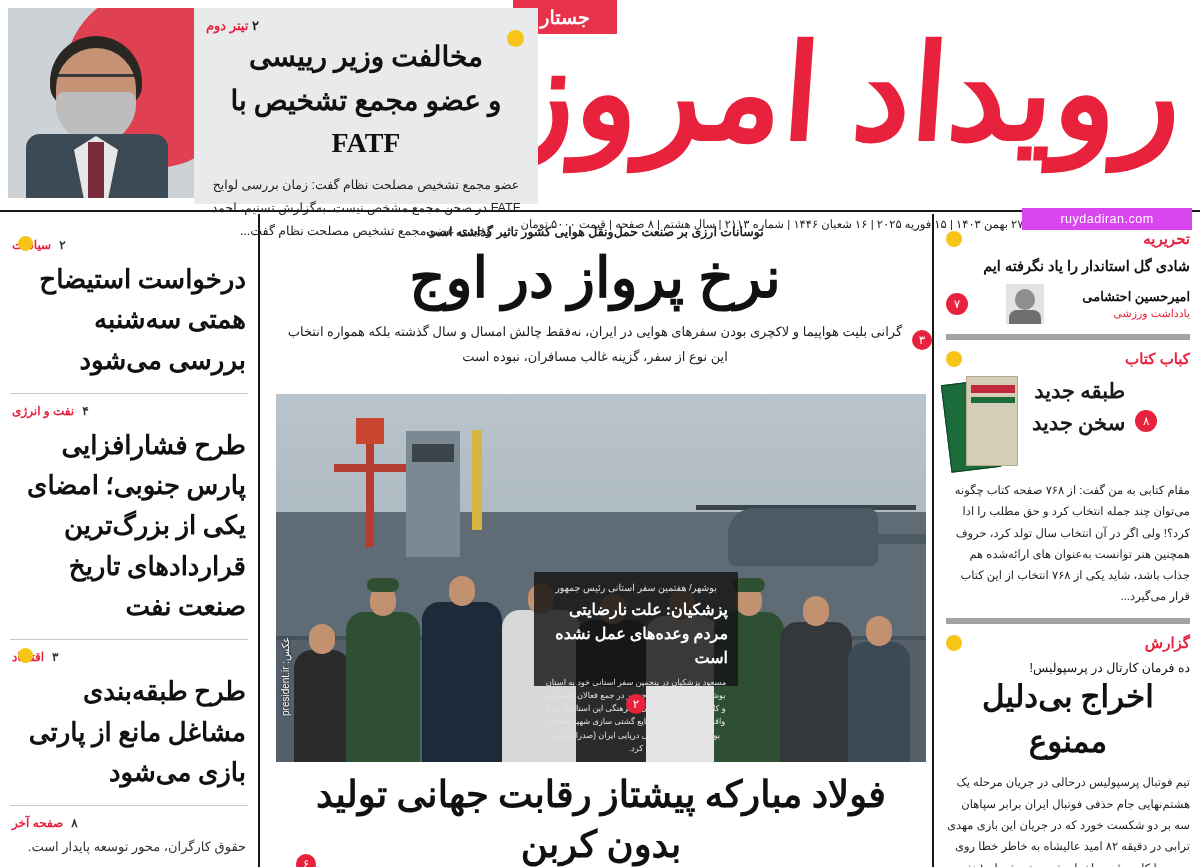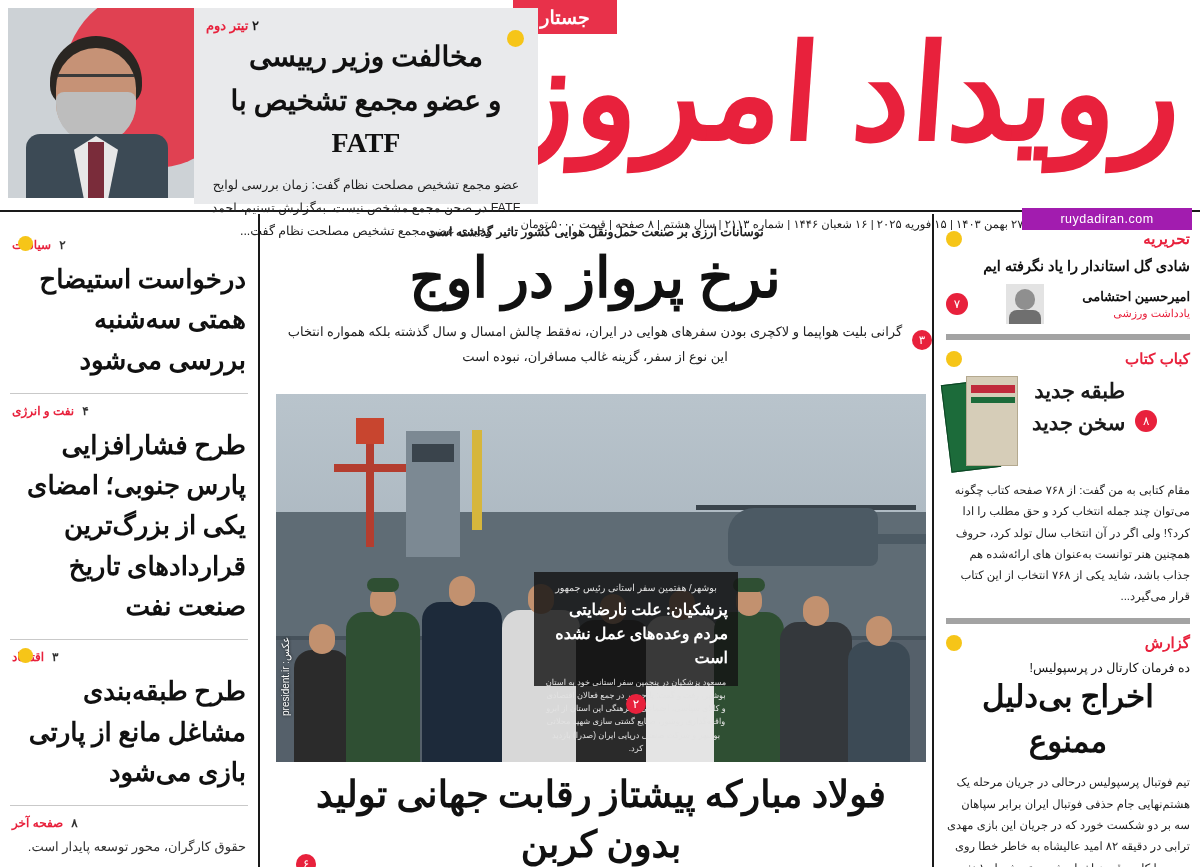--- a/index.html
+++ b/index.html
@@ -84,21 +84,21 @@
   .ts-body-text {
     font-size: 12.5px; line-height: 1.85; text-align: center; margin-top: 10px; color:#222;
   }
   .dateline {
     position: absolute; top: 212px; left: 555px; width: 460px; height: 24px;
     font-size: 11.5px; color:#222; display:flex; align-items:center; justify-content:center;
     direction: rtl; gap: 6px; white-space: nowrap;
   }
   .site-tag {
     position: absolute; top: 208px; left: 1022px; width: 170px; height: 22px;
-    background: #a21caf; color:#fff; display:flex; align-items:center; justify-content:center;
+    background: #d946ef; color:#fff; display:flex; align-items:center; justify-content:center;
     font-size: 12.5px; letter-spacing: .5px;
   }
 
   
   .colL {
     position: absolute; top: 220px; left: 0; width: 258px; height: 647px;
     border-left: none;
   }
   .colL-inner { padding: 8px 10px 0 10px; }
   .side-item { padding: 10px 2px 12px 2px; border-bottom: 1px solid #c9c9c9; position: relative; }

